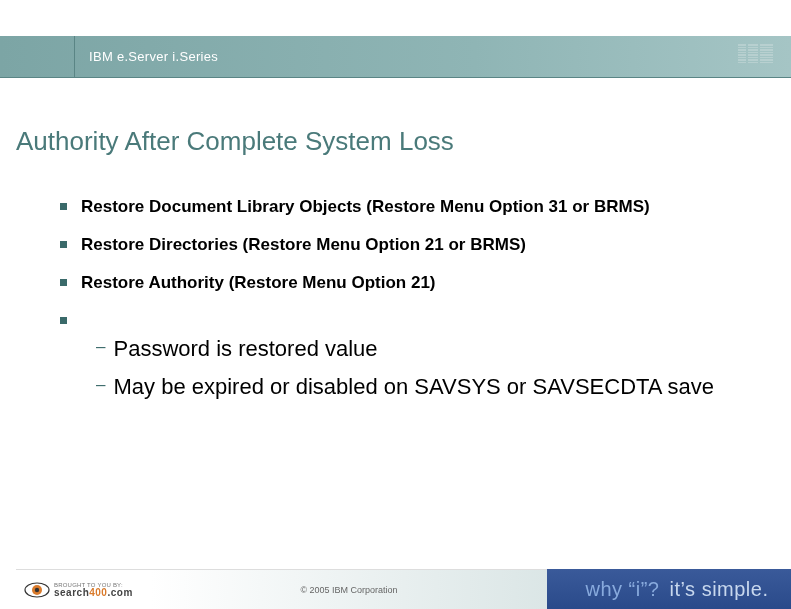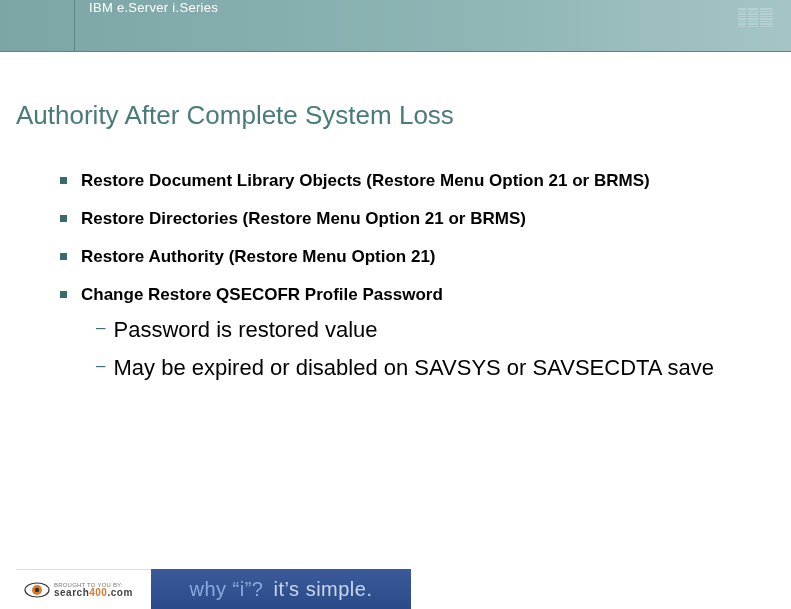--- a/index.html
+++ b/index.html
@@ -5,26 +5,27 @@
   * { margin: 0; padding: 0; box-sizing: border-box; }
   body {
     width: 791px;
     height: 609px;
     font-family: Arial, Helvetica, sans-serif;
     background: #ffffff;
     position: relative;
     overflow: hidden;
   }
   .header {
-    height: 52px;
+    height: 42px;
     background: linear-gradient(to right, #7ca5a5 0%, #8fb5b5 60%, #a5c5c5 100%);
     border-bottom: 1px solid #5a8585;
     display: flex;
-    align-items: flex-start;
+    align-items: center;
     position: relative;
+    margin-top: 36px;
   }
   .header-divider {
     width: 1px;
     height: 100%;
     background: #5a8585;
     margin-left: 74px;
   }
   .header-title {
     color: #ffffff;
     font-size: 13px;
@@ -201,33 +202,32 @@
         <div class="bar"></div>
       </div>
   </div>
 </div>
 
 <h1 class="title">Authority After Complete System Loss</h1>
 
 <div class="content">
   <div class="bullet-item">
     <div class="sq"></div>
-    <div class="bullet-text">Restore Document Library Objects (Restore Menu Option 21 or BRMS)</div>
+    <div class="bullet-text">Restore Document Library Objects (Restore Menu Option 31 or BRMS)</div>
   </div>
   <div class="bullet-item">
     <div class="sq"></div>
     <div class="bullet-text">Restore Directories (Restore Menu Option 21 or BRMS)</div>
   </div>
   <div class="bullet-item">
     <div class="sq"></div>
     <div class="bullet-text">Restore Authority (Restore Menu Option 21)</div>
   </div>
   <div class="bullet-item" style="margin-bottom:8px;">
     <div class="sq"></div>
-    <div class="bullet-text">Change Restore QSECOFR Profile Password</div>
   </div>
   <div class="sub-item">
     <div class="dash">–</div>
     <div class="sub-text">Password is restored value</div>
   </div>
   <div class="sub-item">
     <div class="dash">–</div>
     <div class="sub-text">May be expired or disabled on SAVSYS or SAVSECDTA save</div>
   </div>
 </div>
@@ -241,17 +241,20 @@
         <circle cx="13" cy="13" r="2.2" fill="#333"></circle>
       </svg>
     </div>
     <div class="search400-group">
       <span style="font-size:6px;color:#777;letter-spacing:0.2px;">BROUGHT TO YOU BY:</span>
       <span class="search400">
         <span>search</span><span class="orange">400</span><span>.com</span>
       </span>
     </div>
   </div>
+  <div class="footer-mid">
+    <span class="copyright">© 2005 IBM Corporation</span>
+  </div>
   <div class="footer-right">
     <span class="why-i">why “i”?</span>
     <span class="simple">it’s simple.</span>
   </div>
 </div>
 
 </body></html>

